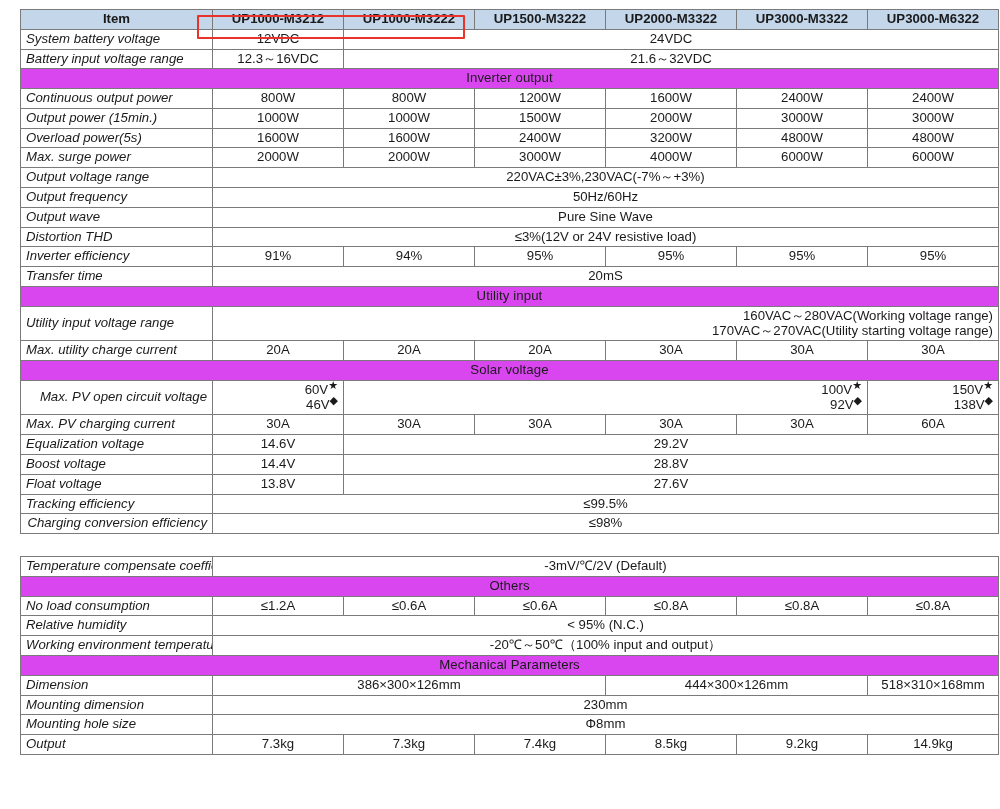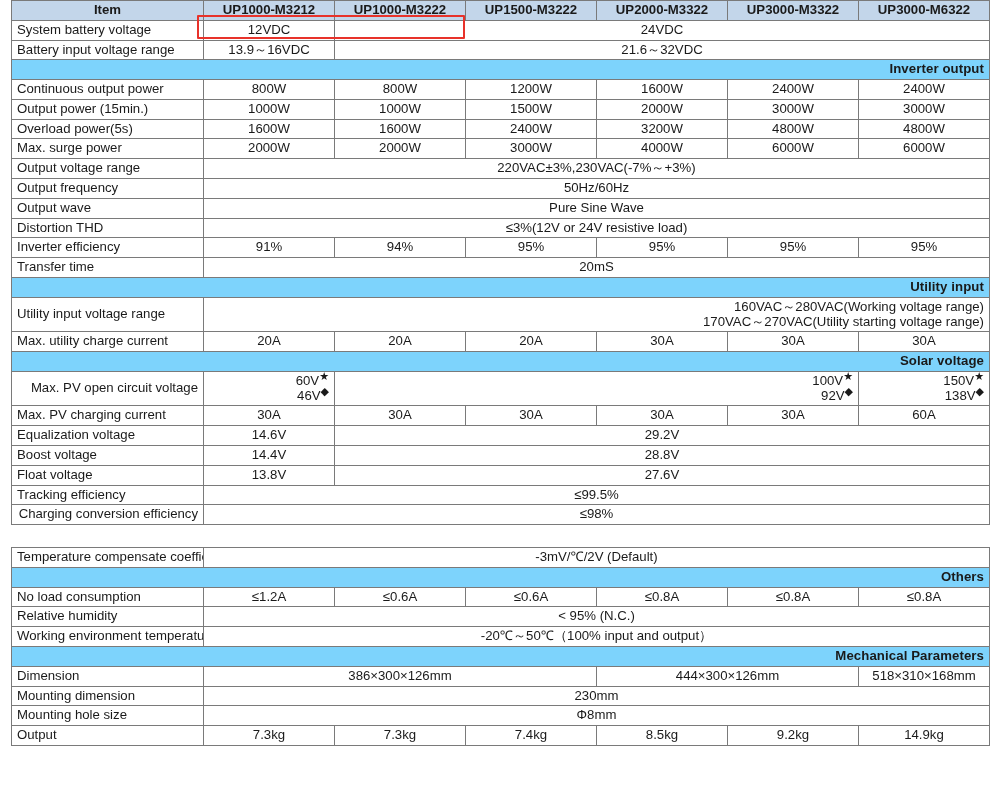--- a/index.html
+++ b/index.html
@@ -12,21 +12,21 @@
     height: 809px;
     font-family: "Liberation Sans", sans-serif;
     color: #1a1a1a;
     position: relative;
     overflow: hidden;
   }
   .sheet {
     position: relative;
     width: 1000px;
     height: 809px;
-    padding: 0;
+    padding: 9px;
     box-sizing: border-box;
   }
   table.spec {
     border-collapse: collapse;
     table-layout: fixed;
     width: 978px;
     margin-left: 11px;
     border: 1.5px solid #3a3a3a;
   }
   table.spec td {
@@ -42,31 +42,32 @@
   col.c-label { width: 192px; }
   col.c-model { width: 131px; }
 
   .hdr {
     background: #c3d6ea;
     font-weight: bold;
     text-align: center;
     font-size: 13.4px;
   }
   .section {
-    background: #7dd3fc;
-    font-weight: bold;
-    text-align: right;
+    background: #d946ef;
+    font-weight: normal;
+    text-align: center;
     padding-left: 8px;
     font-size: 13.4px;
     letter-spacing: .1px;
   }
   .lbl {
     text-align: left;
     padding-left: 7px;
     white-space: normal;
+    font-style: italic;
   }
   .val {
     text-align: center;
   }
   .two-line {
     line-height: 1.28;
     white-space: normal;
     text-align: right;
   }
   .stk { font-size: 11px; vertical-align: super; line-height: 0; }
@@ -111,21 +112,21 @@
       </tr>
 
       <tr>
         <td class="lbl">System battery voltage</td>
         <td class="val">12VDC</td>
         <td class="val" colspan="5">24VDC</td>
       </tr>
 
       <tr>
         <td class="lbl">Battery input voltage range</td>
-        <td class="val">13.9～16VDC</td>
+        <td class="val">12.3～16VDC</td>
         <td class="val" colspan="5">21.6～32VDC</td>
       </tr>
 
       <tr>
         <td class="section" colspan="7">Inverter output</td>
       </tr>
 
       <tr>
         <td class="lbl">Continuous output power</td>
         <td class="val">800W</td>

